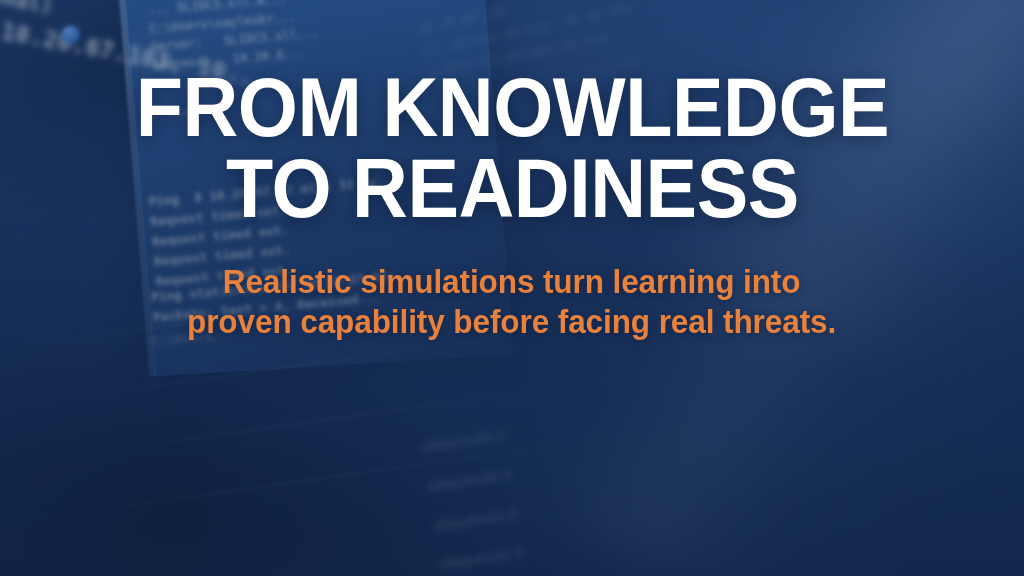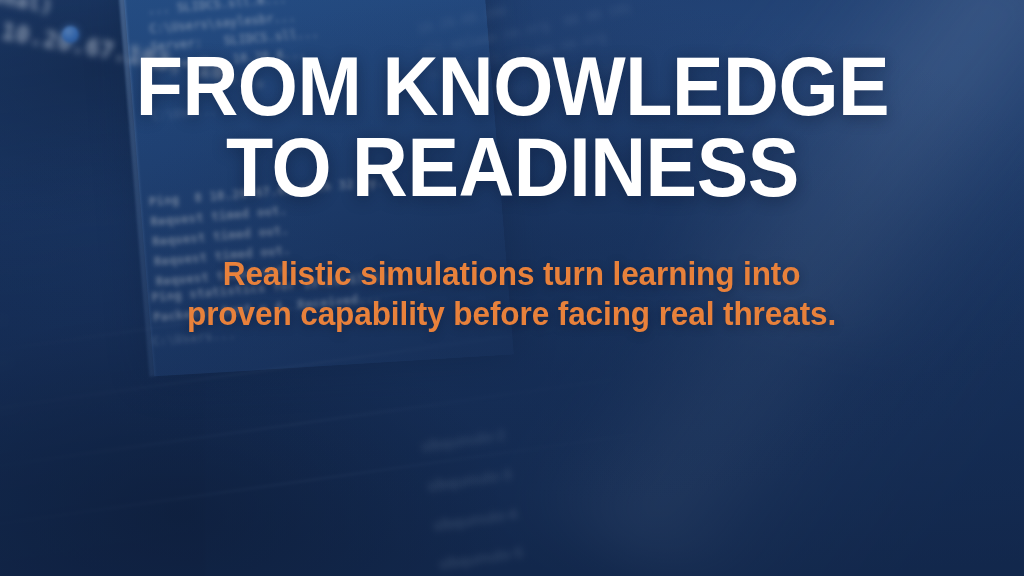--- a/index.html
+++ b/index.html
@@ -204,22 +204,21 @@
     position:absolute; inset:0;
     background:radial-gradient(72% 58% at 52% 44%, rgba(20,42,80,.34) 0%, rgba(20,42,80,0) 78%);
   }
 
   
 
   .content {
     position:absolute; inset:0;
     display:flex; flex-direction:column;
     align-items:center; justify-content:flex-start;
-    padding-top:47px;
-    gap:13px;
+    padding-top:68px;
   }
 
   .headline {
     color:#ffffff;
     font-family:"Liberation Sans Narrow","Liberation Sans", sans-serif;
     font-weight:bold;
     font-size:84px;
     line-height:.94;
     letter-spacing:-0.5px;
     text-align:center;

